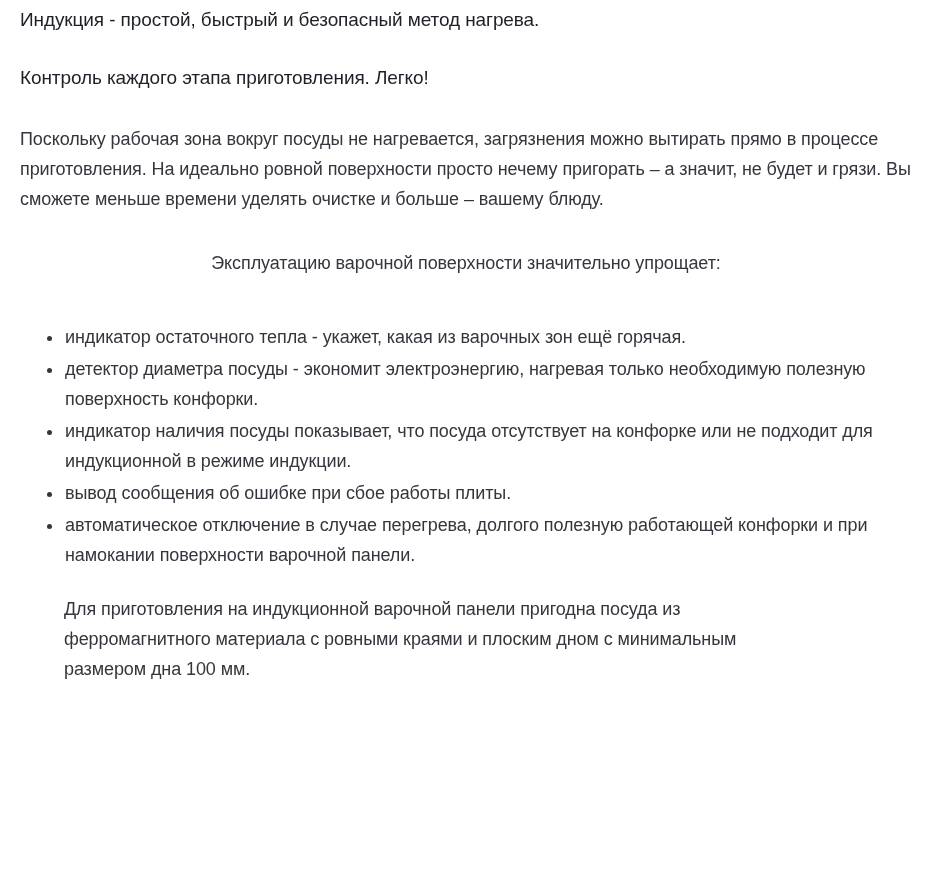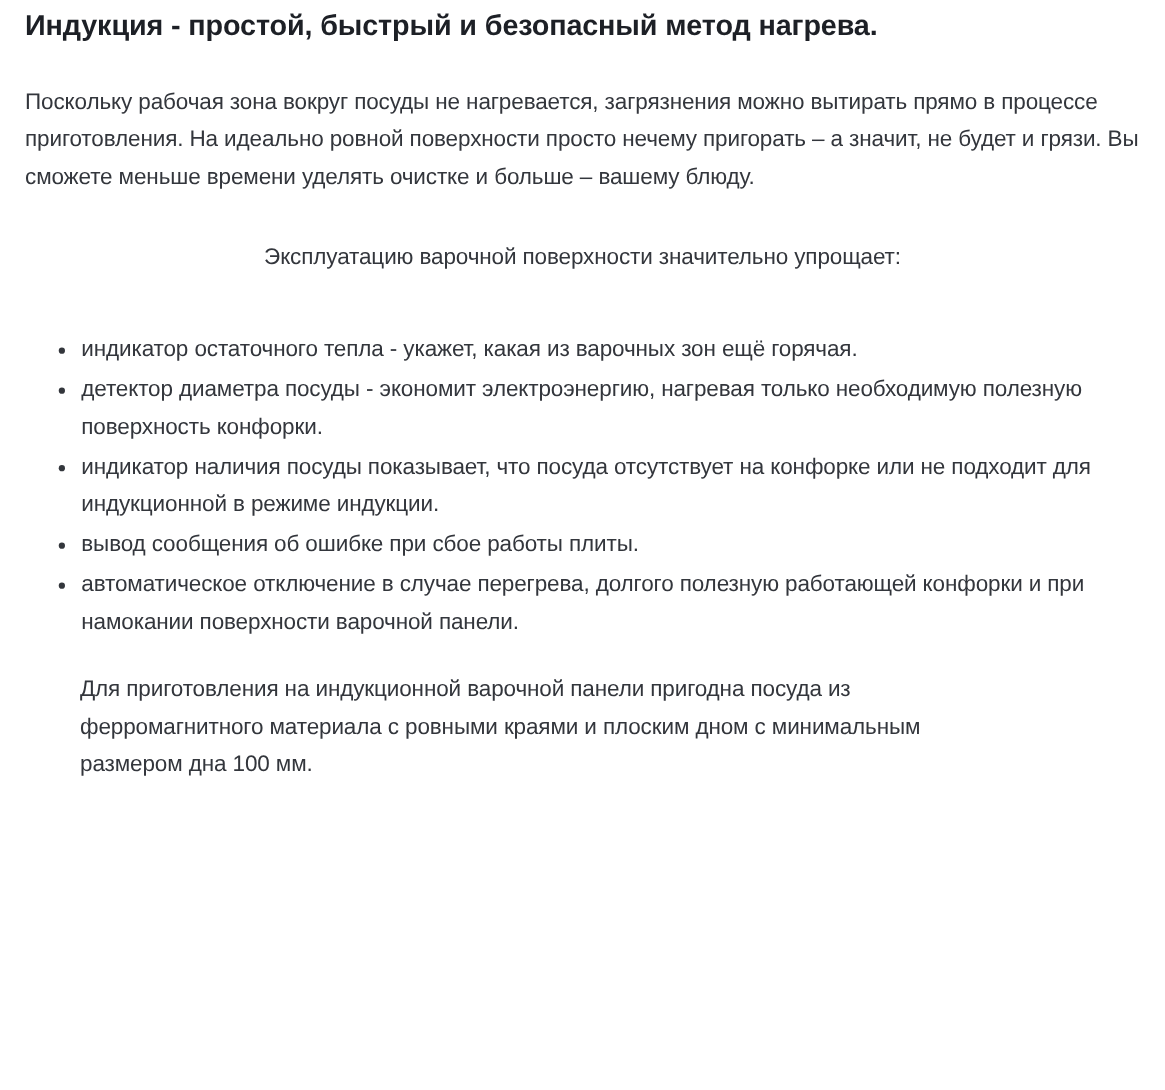--- a/index.html
+++ b/index.html
@@ -11,23 +11,23 @@
     width: 932px;
     min-height: 872px;
     background: #ffffff;
     padding: 8px 20px 24px 20px;
     color: #33363c;
     font-size: 18px;
     line-height: 30px;
     letter-spacing: -0.1px;
   }
   .section-heading {
-    font-size: 23px;
+    font-size: 19px;
     line-height: 24px;
-    font-weight: bold;
+    font-weight: normal;
     color: #1d2026;
     margin: 0 0 8px 0;
   }
   .section { margin: 0; }
   .section + .section { margin-top: 34px; }
   .section-body { margin: 0; }
   .features-intro {
     margin-top: 34px;
     text-align: center;
   }
@@ -48,20 +48,21 @@
 </head>
 <body>
 
 <div class="doc">
 
   <div class="section">
     <h3 class="section-heading">Индукция - простой, быстрый и безопасный метод нагрева.</h3>
   </div>
 
   <div class="section">
+    <h3 class="section-heading">Контроль каждого этапа приготовления. Легко!</h3>
   </div>
 
   <div class="section">
     <p class="section-body">Поскольку рабочая зона вокруг посуды не нагревается, загрязнения можно вытирать прямо в процессе приготовления. На идеально ровной поверхности просто нечему пригорать – а значит, не будет и грязи. Вы сможете меньше времени уделять очистке и больше – вашему блюду.</p>
   </div>
 
   <p class="features-intro">Эксплуатацию варочной поверхности значительно упрощает:</p>
 
   <ul class="features-list">
     <li>индикатор остаточного тепла - укажет, какая из варочных зон ещё горячая.</li>

